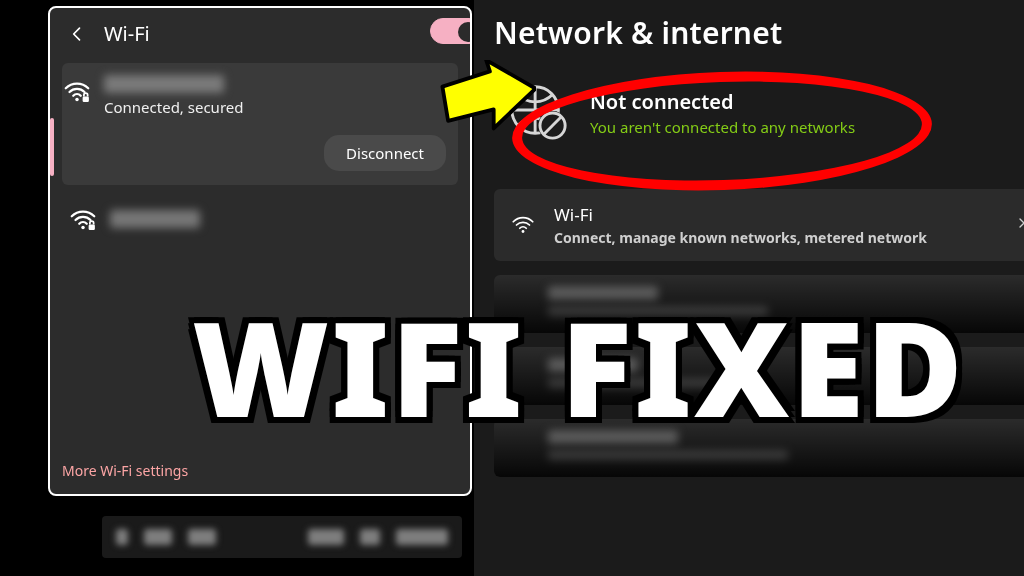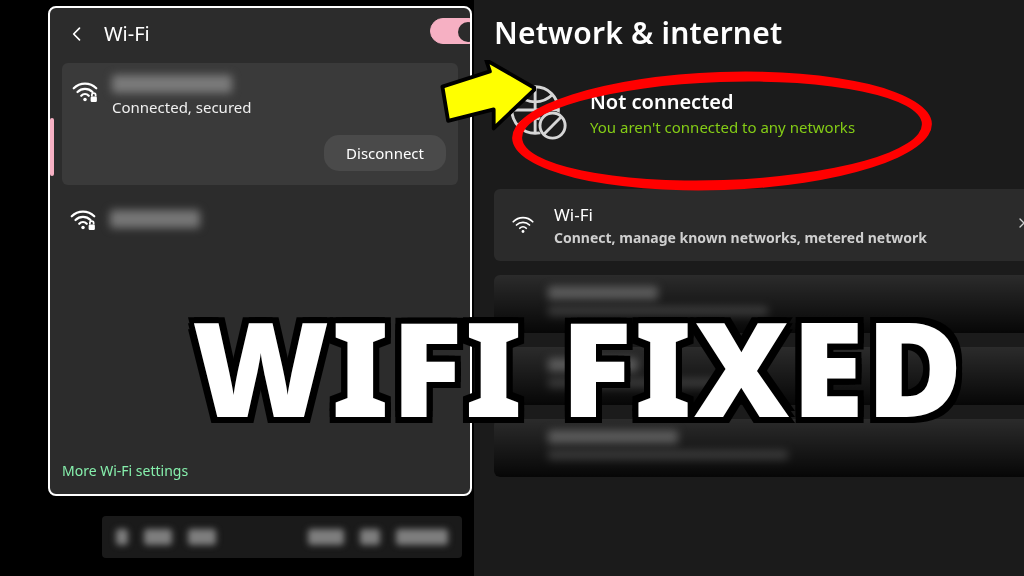--- a/index.html
+++ b/index.html
@@ -18,39 +18,39 @@
   .toggle {
     position: absolute; right: -12px; top: 10px; width: 52px; height: 26px; border-radius: 13px;
     background: #f6b0c3; border: 1px solid #f6b0c3;
   }
   .toggle .knob {
     position: absolute; right: 3px; top: 3px; width: 20px; height: 20px; border-radius: 50%; background: #2b2b2b;
   }
   .pink-accent { position: absolute; left: 0; top: 110px; width: 4px; height: 58px; background: #f6b0c3; border-radius: 2px; }
 
   .network-card {
-    background: #3a3a3a; border-radius: 6px; padding: 12px 12px 14px 8px; margin-top: 4px;
+    background: #3a3a3a; border-radius: 6px; padding: 12px 12px 14px 0; margin-top: 4px;
   }
   .net-row { display: flex; align-items: flex-start; gap: 12px; }
   .wifi-ic { width: 30px; height: 30px; flex: 0 0 30px; margin-top: 2px; }
   .net-text { flex: 1; }
   .ssid-blur {
     height: 18px; width: 120px; background: #7a7a7a; filter: blur(4px); border-radius: 3px; margin-bottom: 4px;
   }
   .net-status { font-size: 15px; color: #f0f0f0; }
   .disconnect-row { display: flex; justify-content: flex-end; margin-top: 18px; }
   .disconnect-btn {
     background: #4a4a4a; color: #fff; font-size: 15px; padding: 8px 22px; border-radius: 15px;
   }
 
   .other-network { display: flex; align-items: center; gap: 12px; margin-top: 18px; padding-left: 6px; }
   .ssid-blur2 { height: 18px; width: 90px; background: #767676; filter: blur(4px); border-radius: 3px; }
 
   .more-settings {
-    position: absolute; left: 12px; bottom: 14px; font-size: 14px; color: #86efac;
+    position: absolute; left: 12px; bottom: 14px; font-size: 14px; color: #fca5a5;
   }
 
   
   .taskbar-strip {
     position: absolute; left: 60px; bottom: 18px; width: 360px; height: 42px;
     background: #1a1a1a; border-radius: 4px; display: flex; align-items: center; gap: 16px; padding: 0 14px;
     filter: blur(0.5px);
   }
   .tb-blur { height: 16px; background: #7e7e7e; filter: blur(3px); border-radius: 3px; }
 

